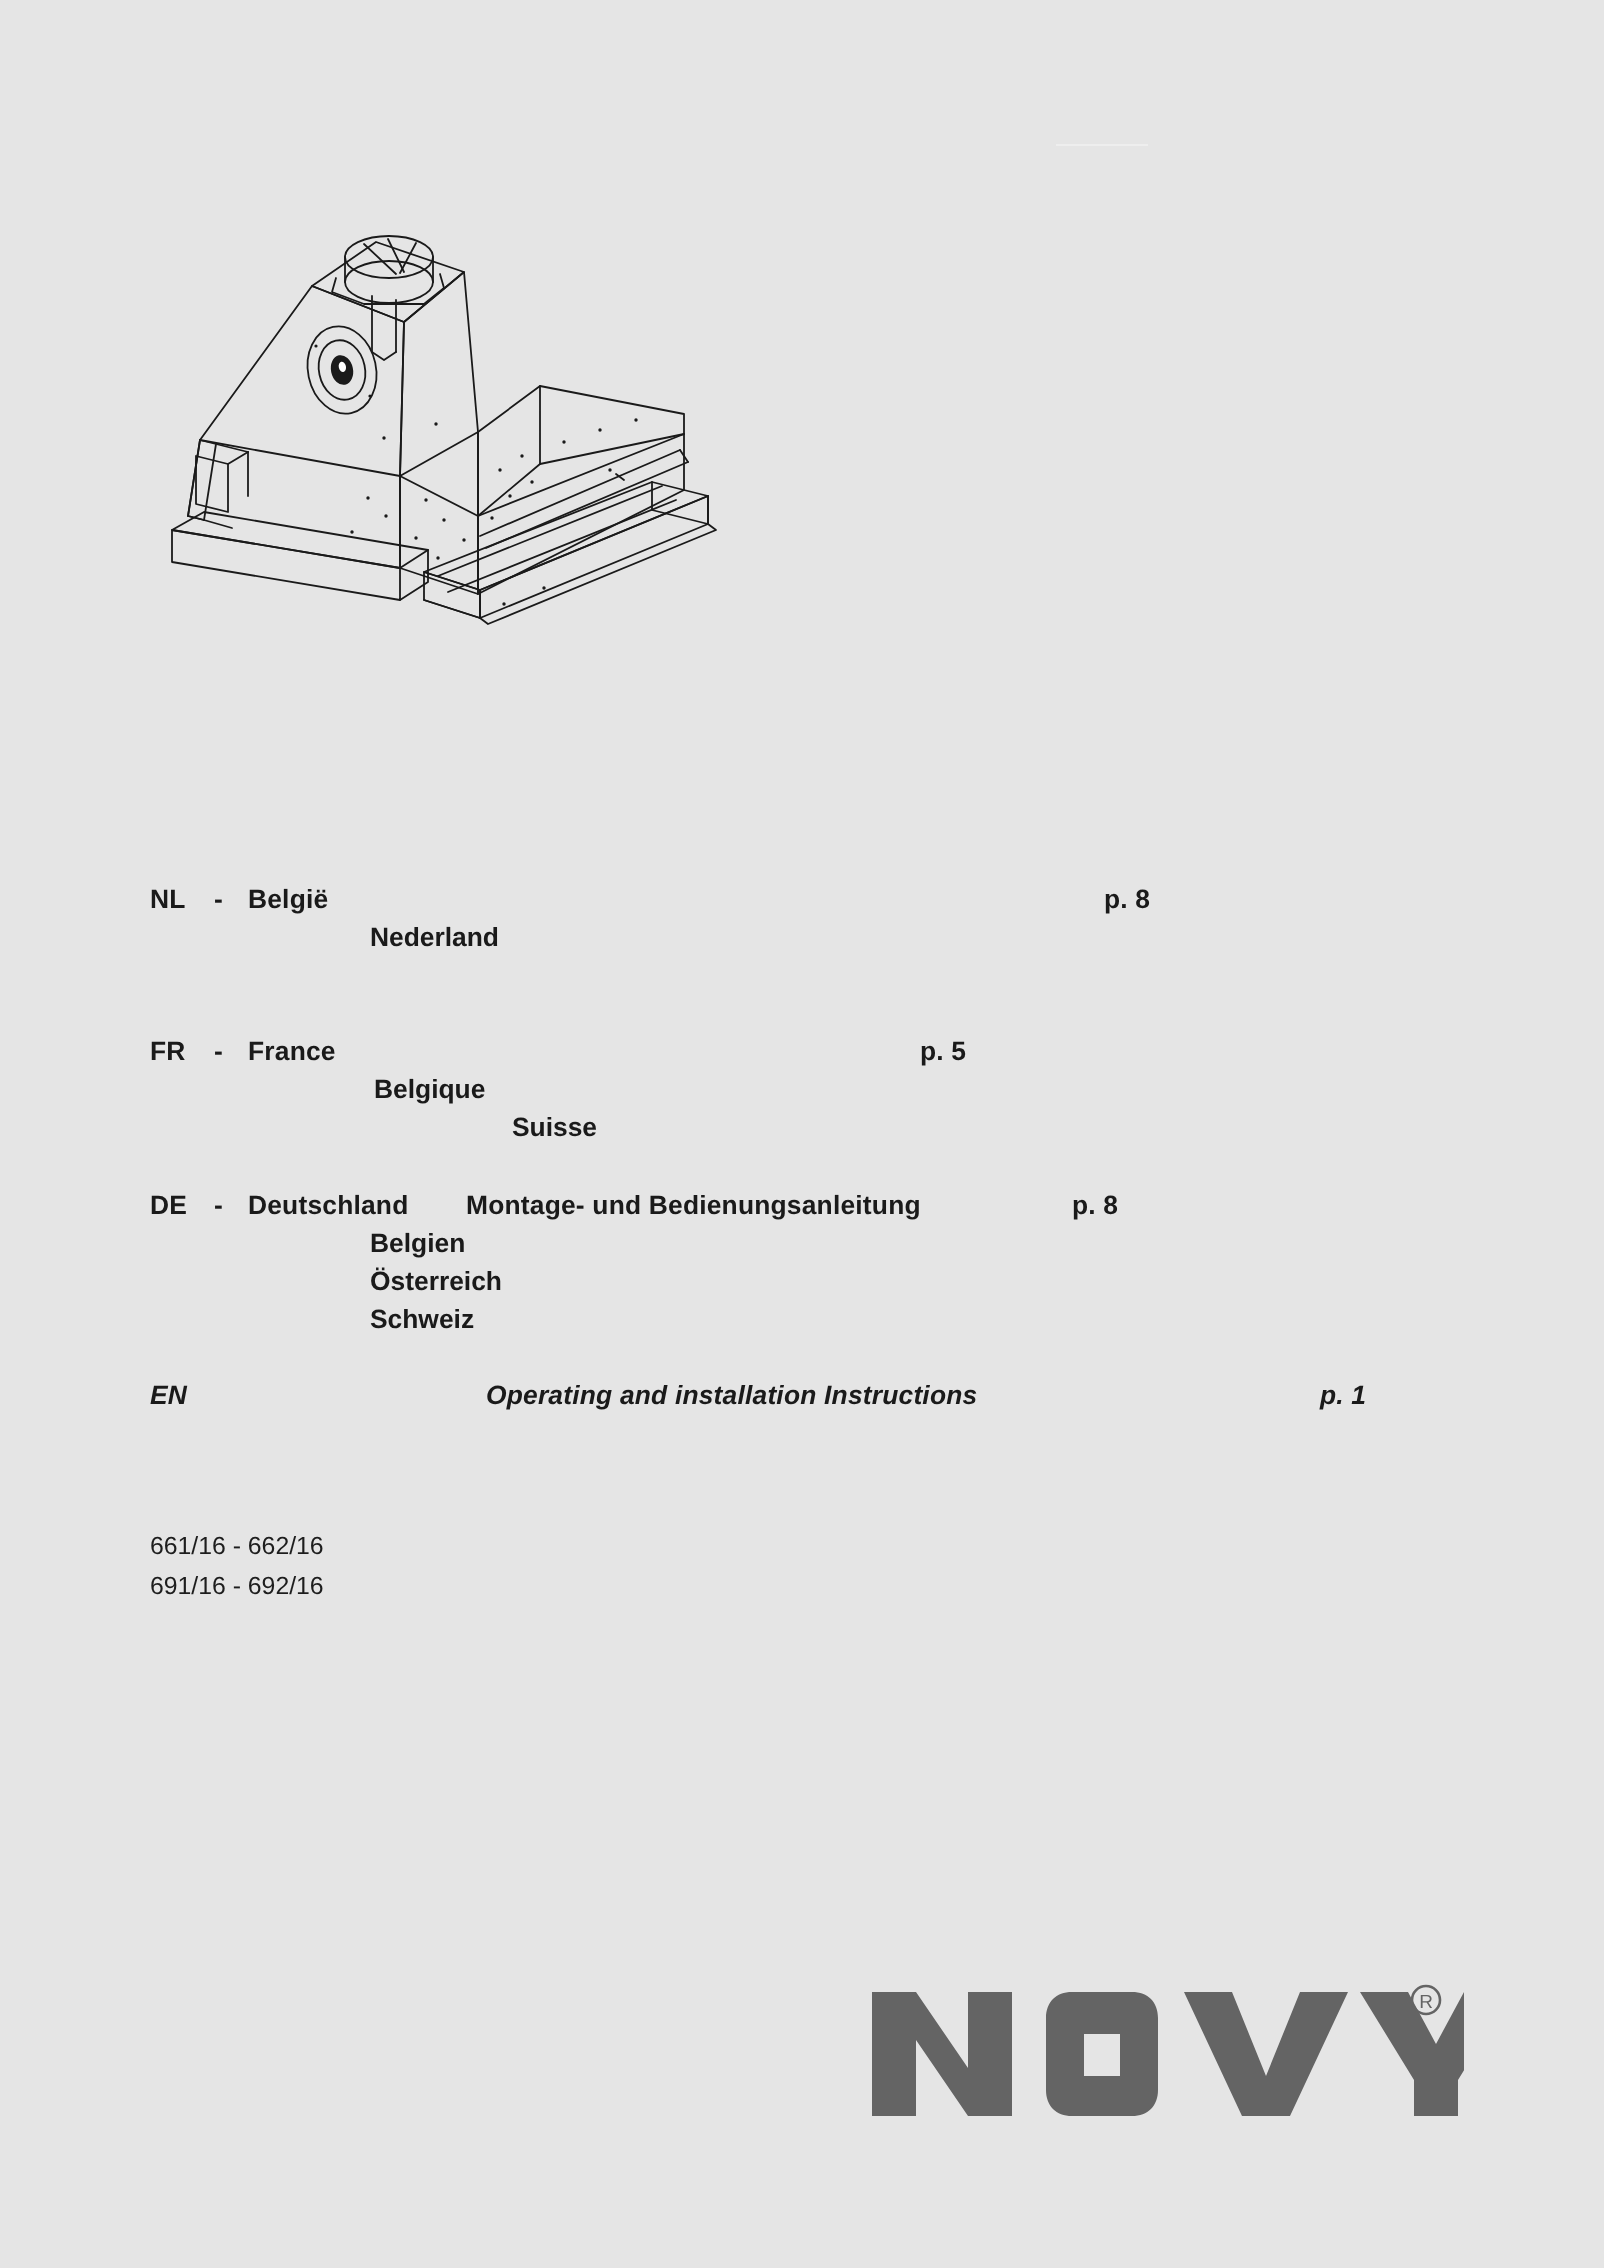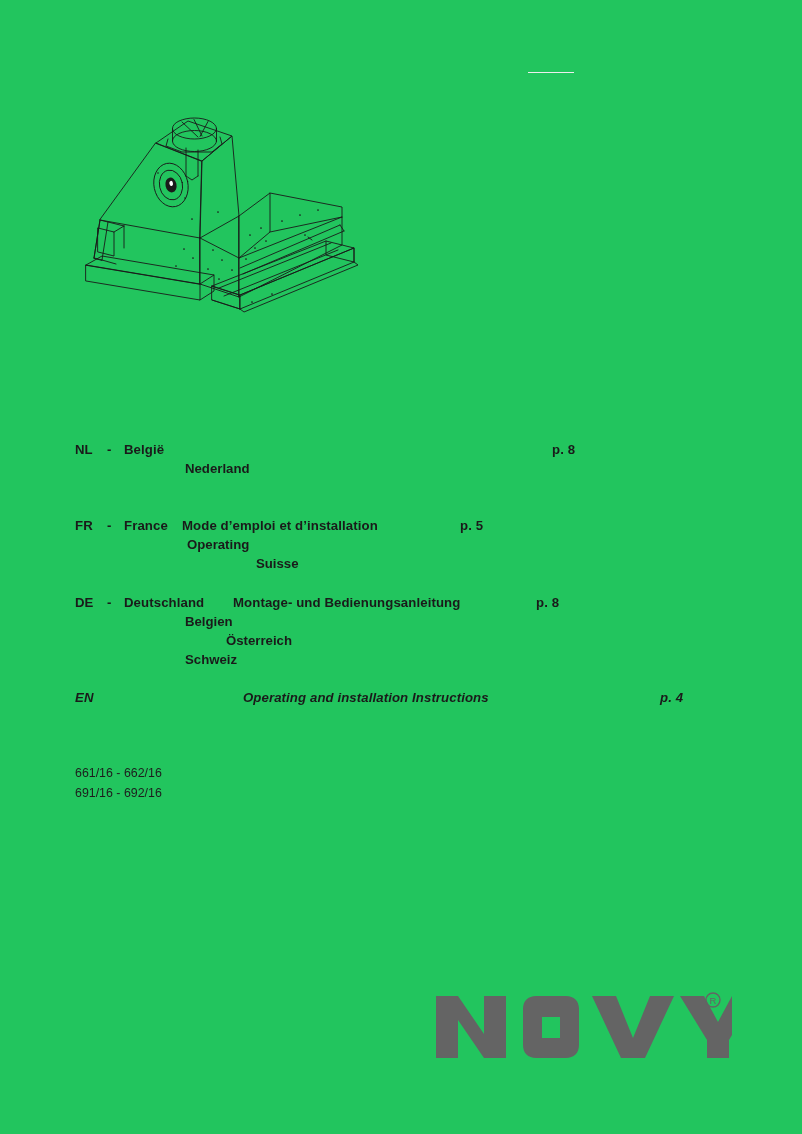--- a/index.html
+++ b/index.html
@@ -14,21 +14,21 @@
     position: relative;
     overflow: hidden;
     font-family: "Liberation Sans", sans-serif;
     color: #1a1a1a;
     -webkit-font-smoothing: antialiased;
   }
 
   .page {
     position: absolute;
     inset: 0;
-    background: #22c55e;
+    background: #e5e5e5;
   }
 
   
   #product-drawing {
     position: absolute;
     left: 72px;
     top: 88px;
     width: 290px;
     height: 230px;
   }
@@ -256,57 +256,56 @@
         <span class="lang-sub" style="left:146px;">Nederland</span>
       </div>
       <div style="height:38px;"></div>
     </div>
 
     <div class="lang-block">
       <div class="lang-row" style="height:19px;">
         <span class="lang-code">FR</span>
         <span class="lang-dash">-</span>
         <span class="lang-country">France</span>
-        <span class="lang-title" style="left:182px;">Mode d’emploi et d’installation</span>
         <span class="lang-page" style="left:460px;">p. 5</span>
       </div>
       <div class="lang-row" style="height:19px;">
-        <span class="lang-sub" style="left:148px;">Operating</span>
+        <span class="lang-sub" style="left:148px;">Belgique</span>
       </div>
       <div class="lang-row" style="height:19px;">
         <span class="lang-sub" style="left:169px;margin-left:48px;">Suisse</span>
       </div>
       <div style="height:20px;"></div>
     </div>
 
     <div class="lang-block">
       <div class="lang-row" style="height:19px;">
         <span class="lang-code">DE</span>
         <span class="lang-dash">-</span>
         <span class="lang-country">Deutschland</span>
         <span class="lang-title" style="left:233px;">Montage- und Bedienungsanleitung</span>
         <span class="lang-page" style="left:536px;">p. 8</span>
       </div>
       <div class="lang-row" style="height:19px;">
         <span class="lang-sub" style="left:146px;">Belgien</span>
       </div>
-      <div class="lang-row" style="height:19px;margin-left:41px;">
+      <div class="lang-row" style="height:19px;">
         <span class="lang-sub" style="left:146px;">Österreich</span>
       </div>
       <div class="lang-row" style="height:19px;">
         <span class="lang-sub" style="left:146px;">Schweiz</span>
       </div>
       <div style="height:19px;"></div>
     </div>
 
     <div class="lang-block">
       <div class="lang-row" style="height:19px;font-style:italic;">
         <span class="lang-code">EN</span>
         <span class="lang-title" style="left:243px;text-align:center;">Operating and installation Instructions</span>
-        <span class="lang-page" style="left:660px;">p. 4</span>
+        <span class="lang-page" style="left:660px;">p. 1</span>
       </div>
     </div>
 
   </div>
 
   <div id="model-numbers">
     <div>661/16 - 662/16</div>
     <div>691/16 - 692/16</div>
   </div>
 

